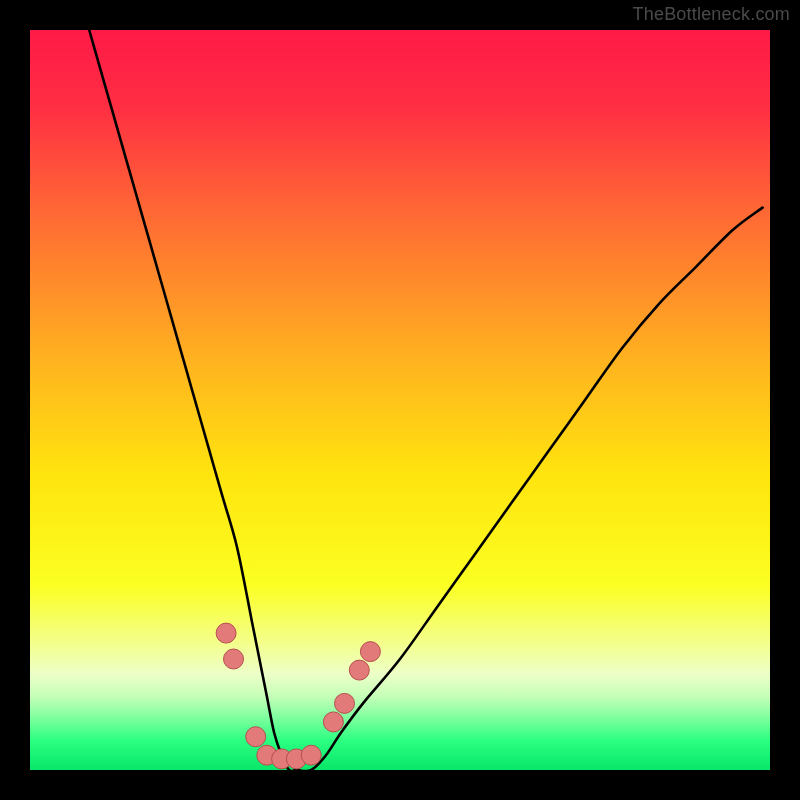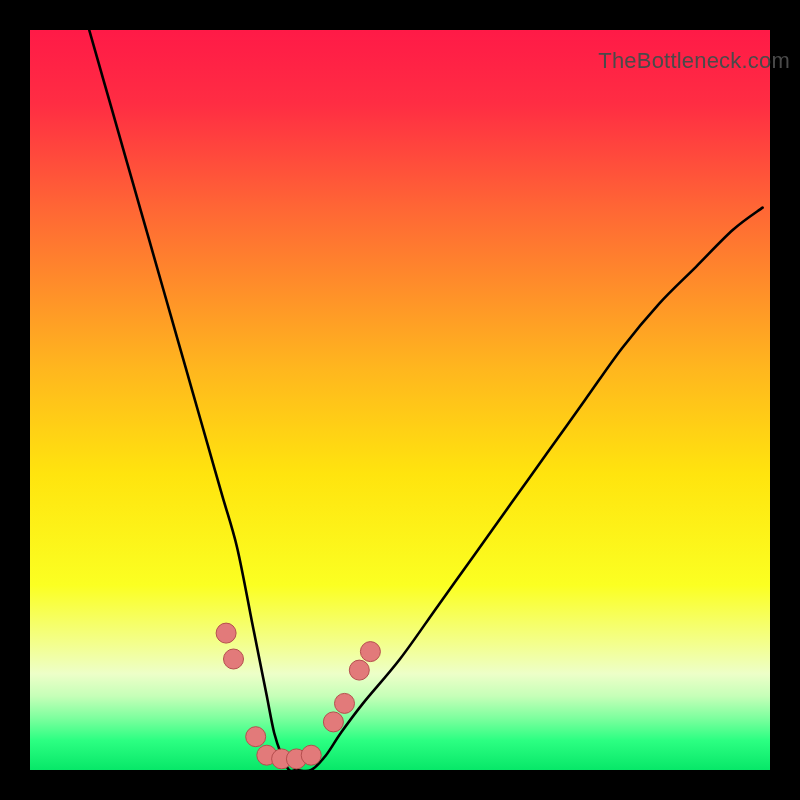--- a/index.html
+++ b/index.html
@@ -39,24 +39,23 @@
     left: 0;
     top: 0;
     width: 100%;
     height: 100%;
   }
   .watermark {
     position: absolute;
     top: 4px;
     right: 10px;
     color: #4a4a4a;
-    font-size: 22px;
+    font-size: 18px;
     font-weight: 500;
     letter-spacing: 0.2px;
-    margin-top: 44px;
   }
 </style>
 </head>
 <body>
 
 <div class="frame">
 
   <div class="plot">
     <svg class="gradient" viewBox="0 0 740 740" preserveAspectRatio="none">
       <defs>

